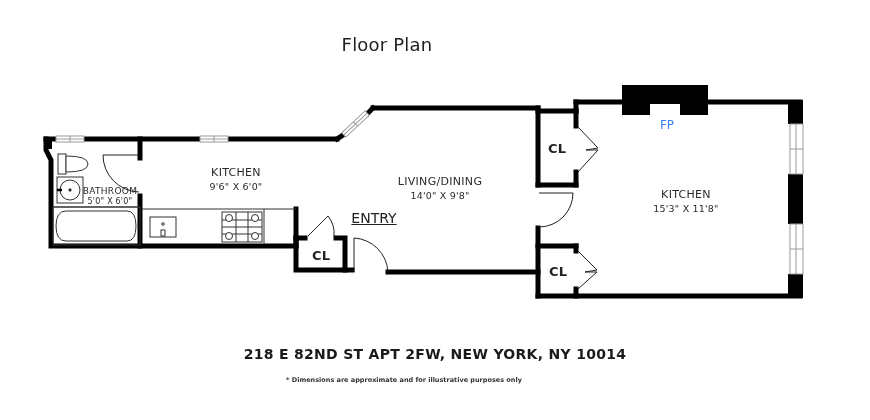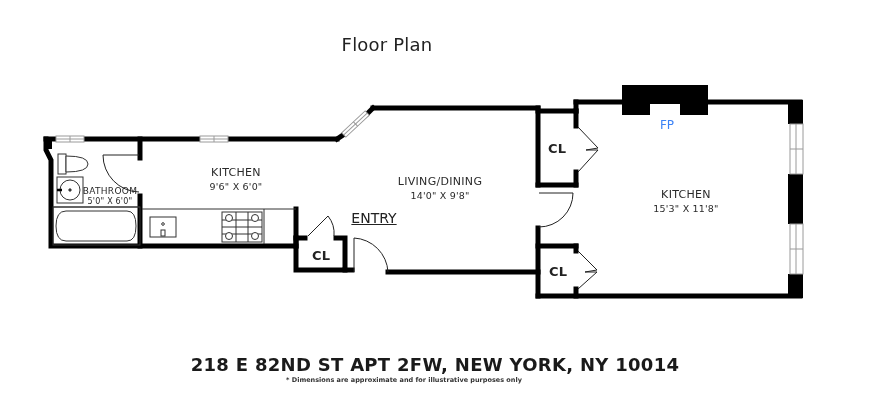--- a/index.html
+++ b/index.html
@@ -44,23 +44,23 @@
     .room-dim { font-size: 9.5px; letter-spacing: 0.2px; margin-top: 2px; }
     .small .room-name { font-size: 9px; text-align: center; }
     .small .room-dim { font-size: 8px; margin-top: 1px; }
     .cl { font-size: 13px; font-weight: bold; transform: translate(-50%, -50%); color: #222; text-align: center;}
     .entry { font-size: 14px; font-weight: 500; color: #222; transform: translate(-50%, -50%); text-decoration: underline;}
     .fp { font-size: 12px; color: #3b82f6; transform: translate(-50%, -50%);}
     .address {
       position: absolute;
       left: 0;
       width: 870px;
-      top: 354px;
-      text-align: center;
-      font-size: 18px;
+      top: 346px;
+      text-align: center;
+      font-size: 14px;
       font-weight: bold;
       letter-spacing: 0.3px;
       color: #1a1a1a;
     }
     .disclaimer {
       position: absolute;
       left: 0;
       width: 808px;
       top: 376px;
       text-align: center;

